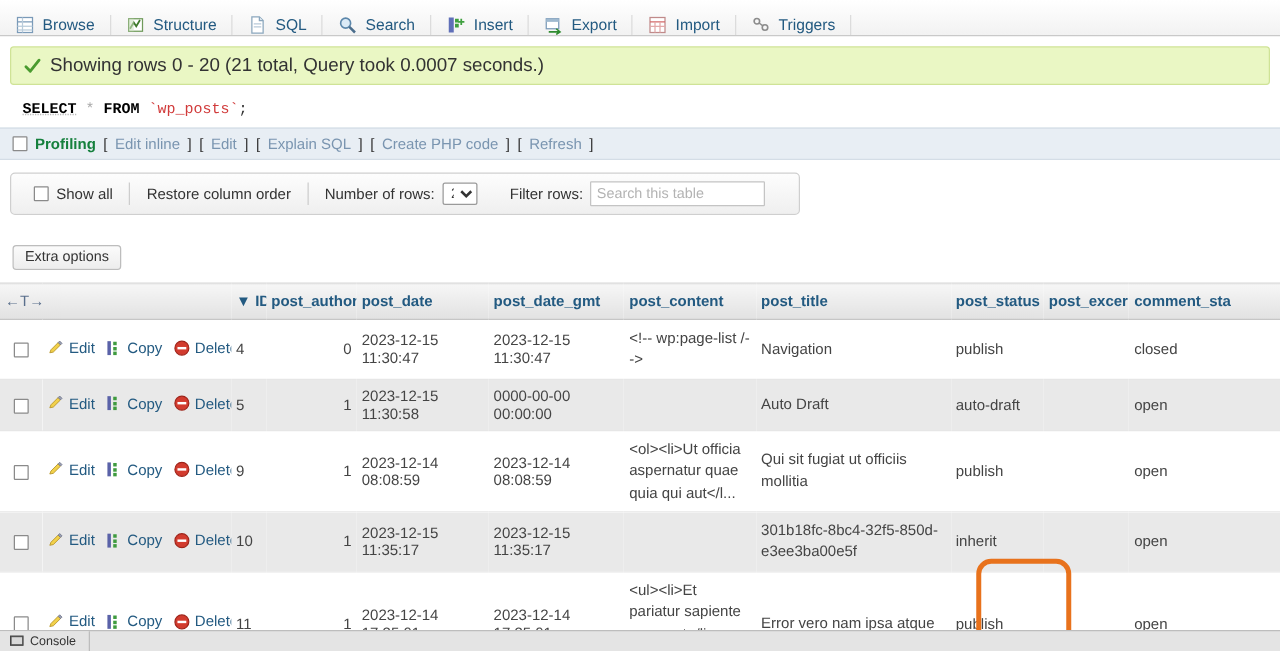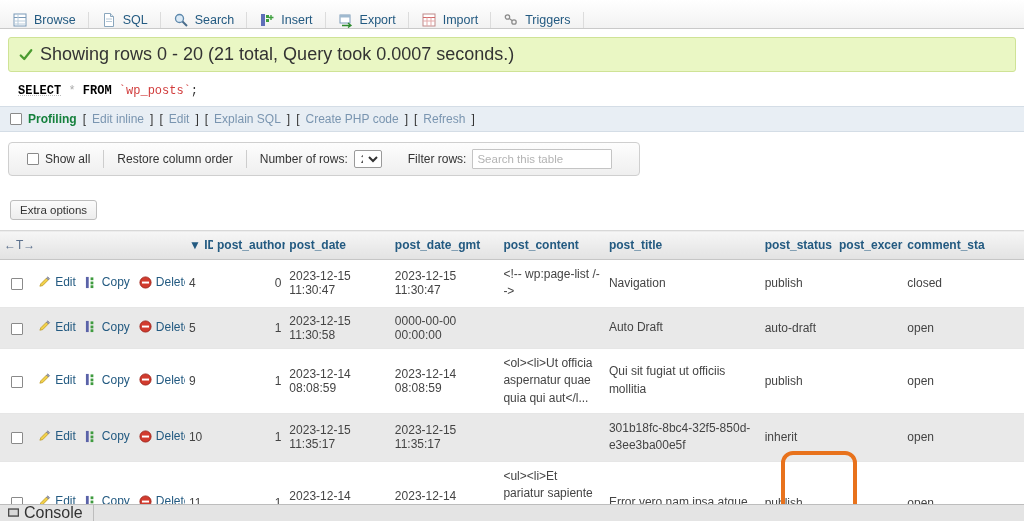--- a/index.html
+++ b/index.html
@@ -26,21 +26,21 @@
     cursor:pointer;
   }
   .tab:first-child{border-left:none;}
   .tab .ticon{width:16px;height:16px;display:block;flex:0 0 16px;}
 
   
   .notice-wrap{padding:8px 8px 0 8px;}
   .notice{
     background:#eaf7c4;border:1px solid #cfe396;border-radius:3px;
     padding:6px 10px;display:flex;align-items:center;gap:7px;
-    font-size:18px;color:#333;
+    font-size:15px;color:#333;
   }
   .check{width:14px;height:14px;flex:0 0 14px;}
 
   
   .sqlbox{
     margin:6px 8px 0 8px;padding:6px 10px 8px 10px;
     background:#fff;font-family:"Liberation Mono","DejaVu Sans Mono",monospace;
     font-size:12px;
   }
   .kw{color:#000000;font-weight:bold;}
@@ -140,40 +140,48 @@
   }
 
   
   .console{
     position:absolute;left:0;bottom:0;width:1024px;height:16px;
     background:#e4e4e4;border-top:1px solid #bdbdbd;z-index:50;
   }
   .console .pill{
     display:inline-flex;align-items:center;gap:5px;
     background:#e4e4e4;border-right:1px solid #bdbdbd;
-    height:16px;padding:0 10px 0 8px;font-size:16px;color:#333;cursor:pointer;
+    height:16px;padding:0 10px 0 8px;font-size:10px;color:#333;cursor:pointer;
   }
   .console .cico{width:11px;height:10px;display:block;}
 </style>
 </head>
 <body>
 
 <div class="tabbar">
 
   <div class="tab">
     <svg class="ticon" viewBox="0 0 16 16">
       <rect x="2" y="2" width="12" height="12" fill="#fff" stroke="#7a9ab8"></rect>
       <line x1="2" y1="5.5" x2="14" y2="5.5" stroke="#7a9ab8"></line>
       <line x1="2" y1="9" x2="14" y2="9" stroke="#b9ccdb"></line>
       <line x1="2" y1="12" x2="14" y2="12" stroke="#b9ccdb"></line>
       <line x1="6" y1="2" x2="6" y2="14" stroke="#b9ccdb"></line>
     </svg>
     <span>Browse</span>
   </div>
 
+  <div class="tab">
+    <svg class="ticon" viewBox="0 0 16 16">
+      <rect x="2" y="3" width="11" height="10" fill="#fff" stroke="#6f9a5a"></rect>
+      <path d="M3 11 L6 6 L8 9 L11 4" fill="none" stroke="#3f7a2c" stroke-width="1.4"></path>
+      <rect x="2" y="3" width="4" height="10" fill="#cfe3c3" opacity=".6"></rect>
+    </svg>
+    <span>Structure</span>
+  </div>
 
   <div class="tab">
     <svg class="ticon" viewBox="0 0 16 16">
       <path d="M3.5 1.5 h6 l3 3 v10 h-9 z" fill="#fff" stroke="#8aa6bd"></path>
       <path d="M9.5 1.5 v3 h3" fill="#dce7f0" stroke="#8aa6bd"></path>
       <line x1="5" y1="7" x2="11" y2="7" stroke="#b7c9d8"></line>
       <line x1="5" y1="9.5" x2="11" y2="9.5" stroke="#b7c9d8"></line>
     </svg>
     <span>SQL</span>
   </div>

